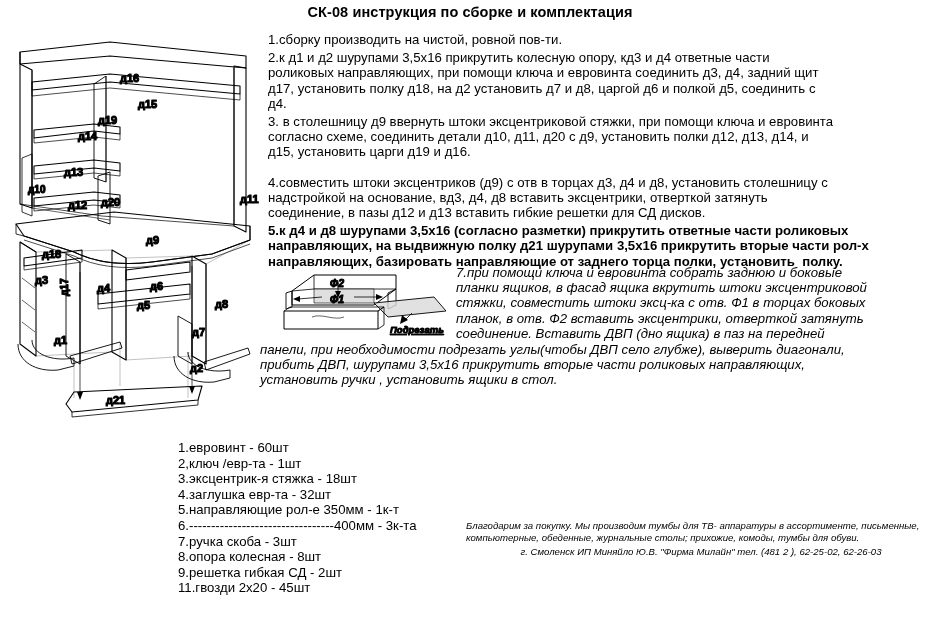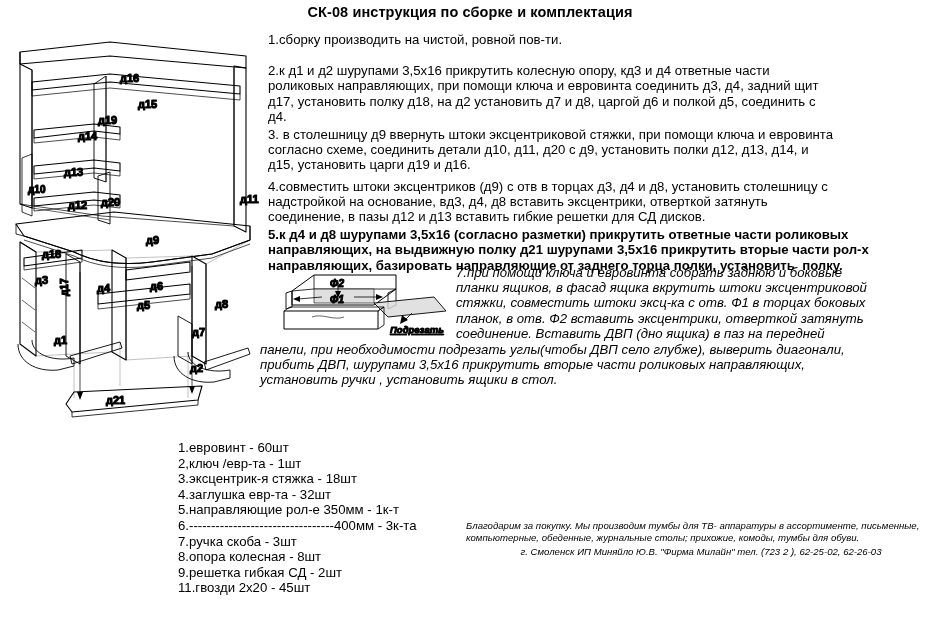--- a/index.html
+++ b/index.html
@@ -52,23 +52,23 @@
     top: 32px;
     width: 672px;
     font-size: 13.2px;
     line-height: 15.2px;
   }
   .para {
     margin: 0 0 0 0;
     text-align: left;
     white-space: pre-wrap;
   }
-  .para.p1 { margin-bottom: 16px; }
+  .para.p1 { margin-bottom: 3px; }
   .para.p3 { margin-top: 3px; }
-  .para.p4 { margin-top: 6px; }
+  .para.p4 { margin-top: 15px; }
   .para.p5 { margin-top: 3px; font-weight: bold; }
 
   
   .p6-block {
     position: absolute;
     left: 260px;
     top: 265px;
     width: 672px;
     font-size: 13.2px;
     line-height: 15.2px;
@@ -336,14 +336,14 @@
   <div>6.---------------------------------400мм - 3к-та</div>
   <div>7.ручка скоба - 3шт</div>
   <div>8.опора колесная - 8шт</div>
   <div>9.решетка гибкая СД - 2шт</div>
   <div>11.гвозди 2х20 - 45шт</div>
 </div>
 
 <div class="footer">
   <div class="ln1">Благодарим за покупку.  Мы производим тумбы для ТВ- аппаратуры в ассортименте, письменные,</div>
   <div class="ln2">компьютерные, обеденные, журнальные столы; прихожие, комоды, тумбы для обуви.</div>
-  <div class="ln3">г. Смоленск ИП Миняйло Ю.В.     "Фирма Милайн" тел. (723 2 ), 62-25-02, 62-26-03</div>
+  <div class="ln3">г. Смоленск ИП Миняйло Ю.В.     "Фирма Милайн" тел. (481 2 ), 62-25-02, 62-26-03</div>
 </div>
 
 </body></html>

